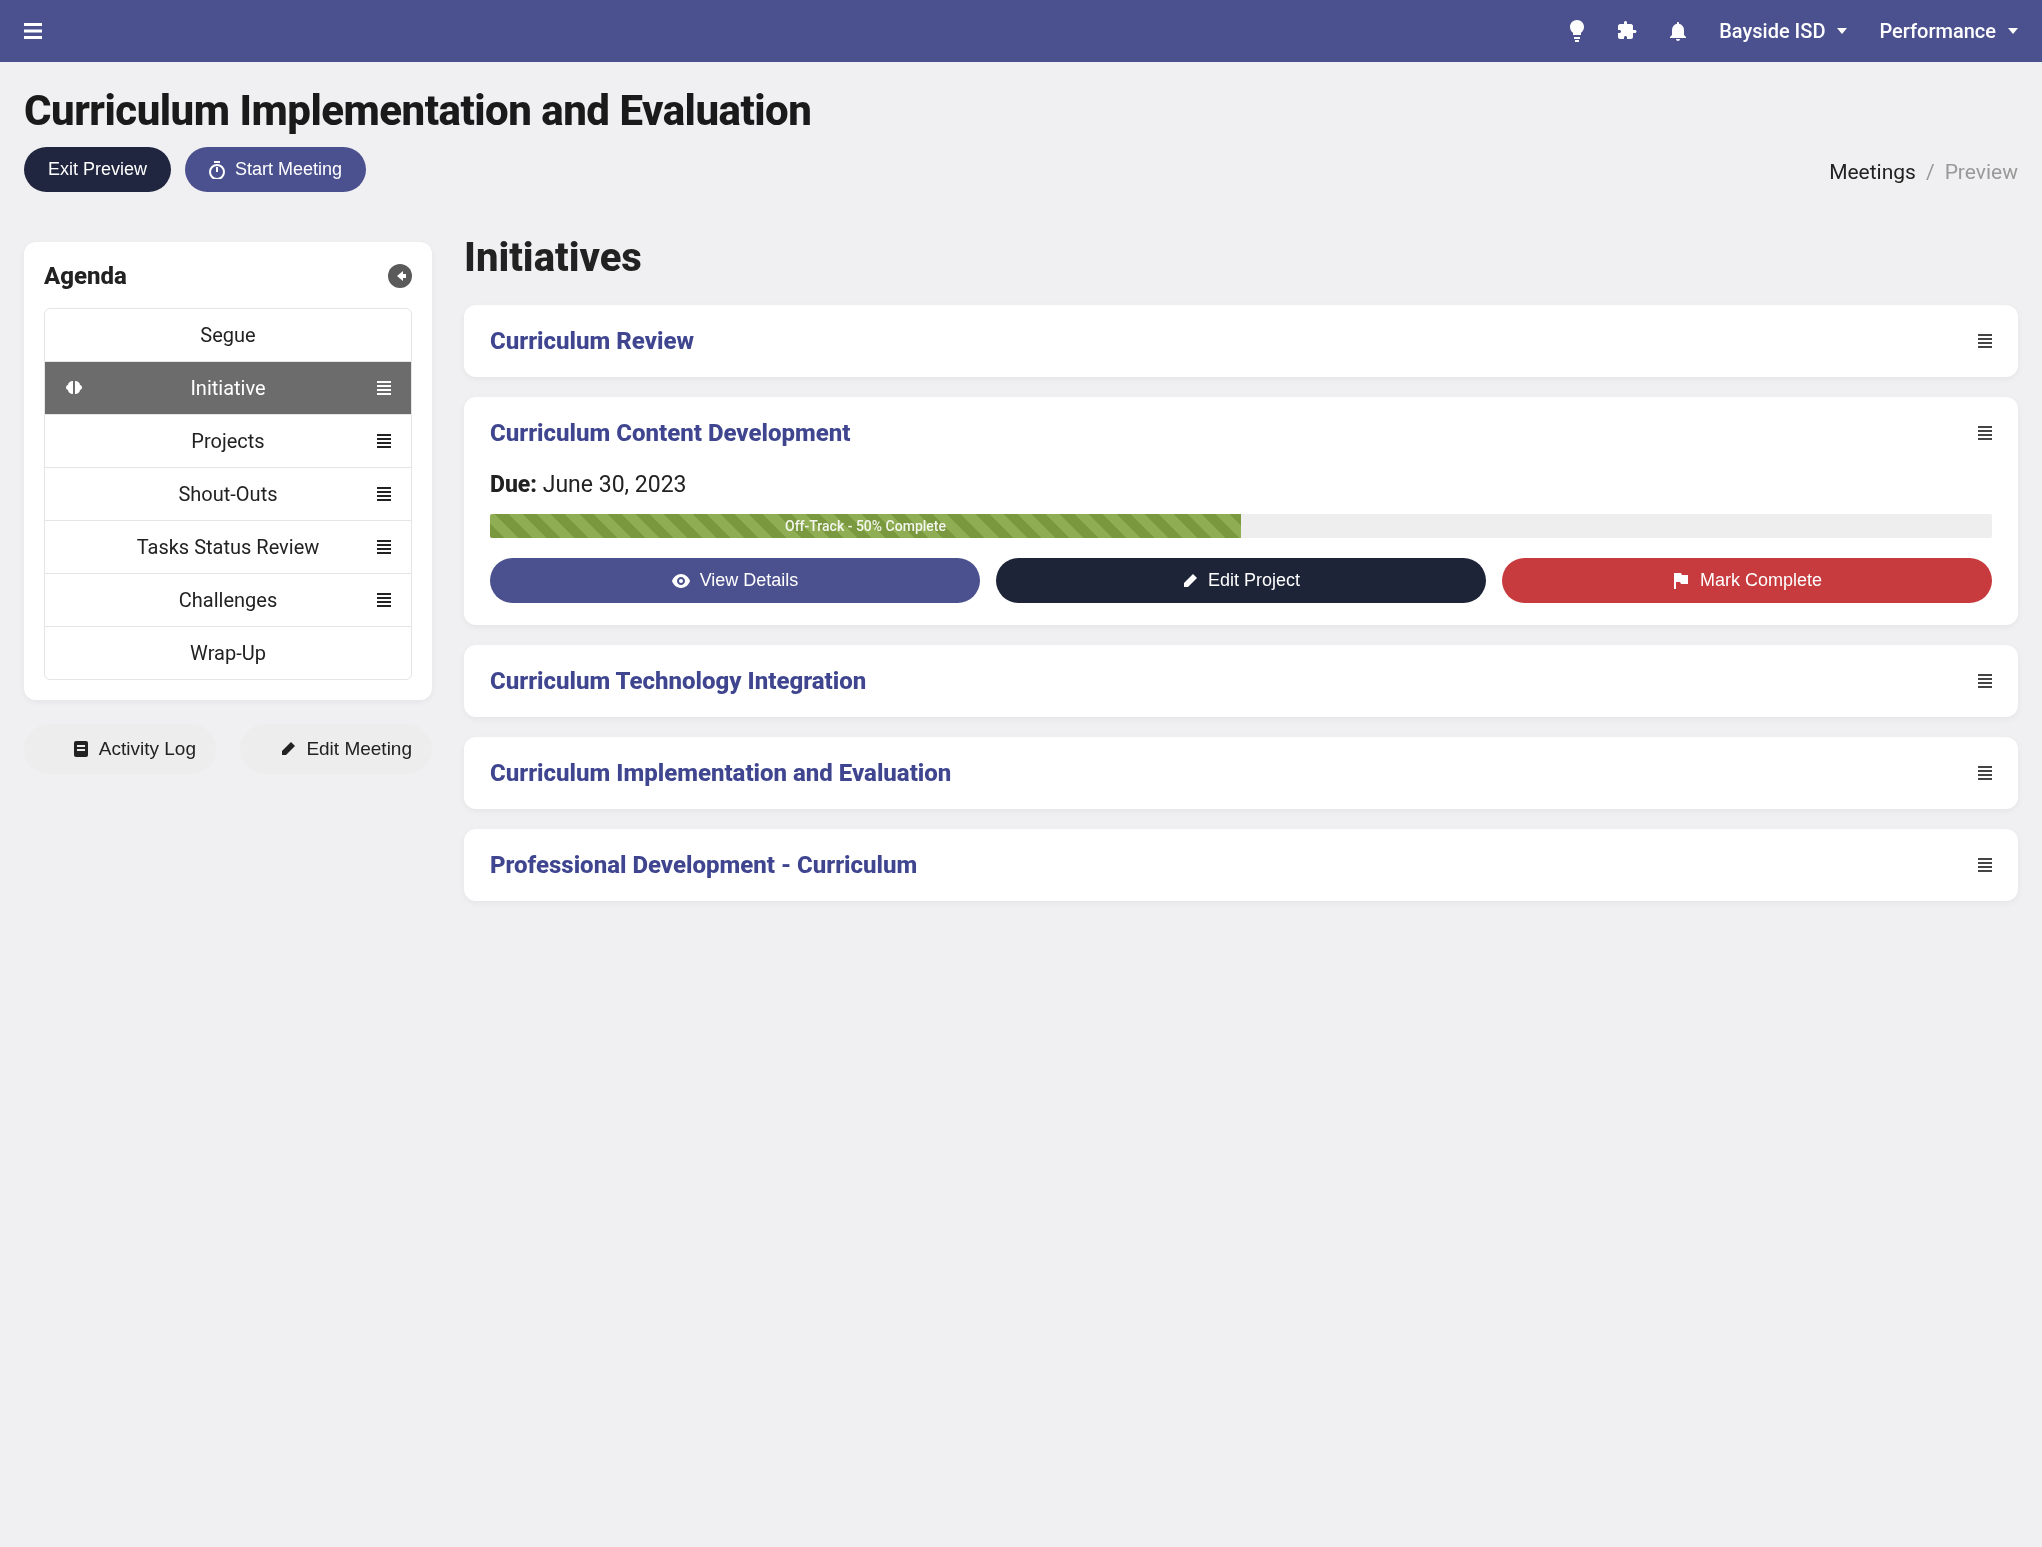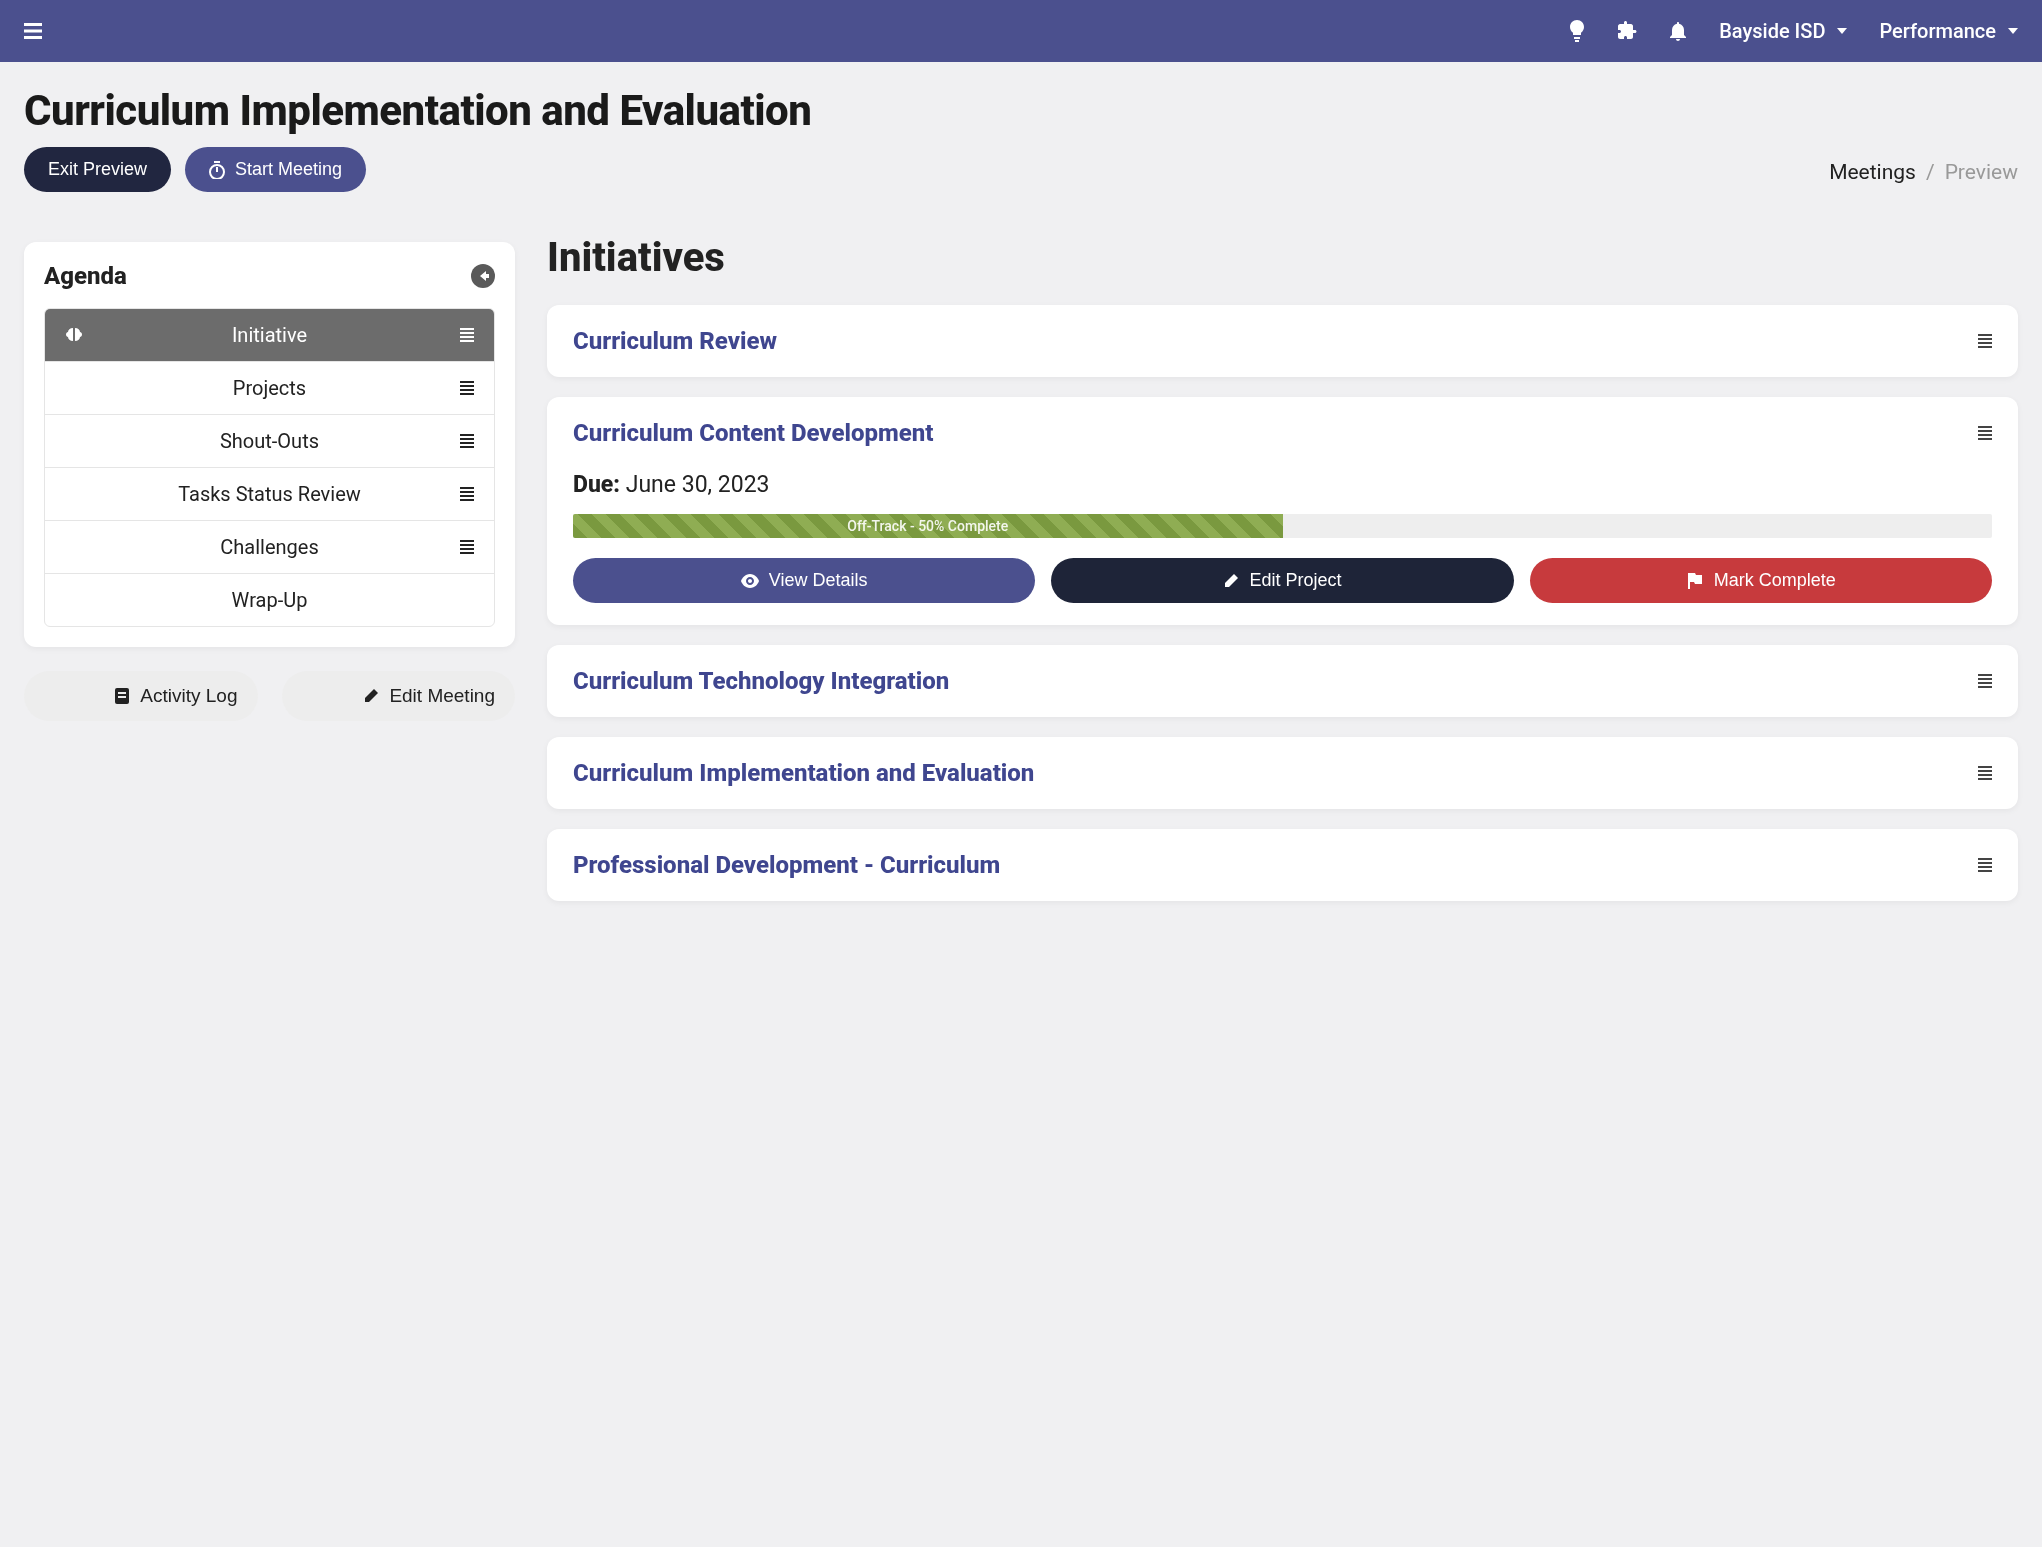--- a/index.html
+++ b/index.html
@@ -127,21 +127,21 @@
       color: #999;
     }
     
     .content {
       display: flex;
       gap: 32px;
       padding: 50px 24px 40px 24px;
       align-items: flex-start;
     }
     .left-col {
-      width: 491px;
+      width: 408px;
       flex-shrink: 0;
     }
     .right-col {
       flex: 1;
     }
     .card {
       background: white;
       border-radius: 12px;
       box-shadow: 0 2px 6px rgba(0,0,0,0.05);
     }
@@ -377,20 +377,23 @@
     <div class="card agenda-card">
       <div class="agenda-header">
         <div class="agenda-title">Agenda</div>
         <div class="back-circle">
           <svg width="14" height="14" viewBox="0 0 14 14" fill="white">
               <path d="M10 2L4 7l6 5V9h3V5h-3z"></path>
             </svg>
         </div>
       </div>
       <div class="agenda-list">
+        <div class="agenda-item">
+          <span>Segue</span>
+        </div>
         <div class="agenda-item active">
           <span class="left-icon">
             <svg width="18" height="18" viewBox="0 0 18 18" fill="white">
                 <path d="M8 2C5 2 3 4 3 6c-1 0-2 1-2 2.5S2 11 3 11c0 2 2 4 5 4V2zm2 0v13c3 0 5-2 5-4 1 0 2-1 2-2.5S16 6 15 6c0-2-2-4-5-4z"></path>
               </svg>
           </span>
           <span>Initiative</span>
           <span class="right-icon lines-icon">
               <span></span>
               <span></span>

